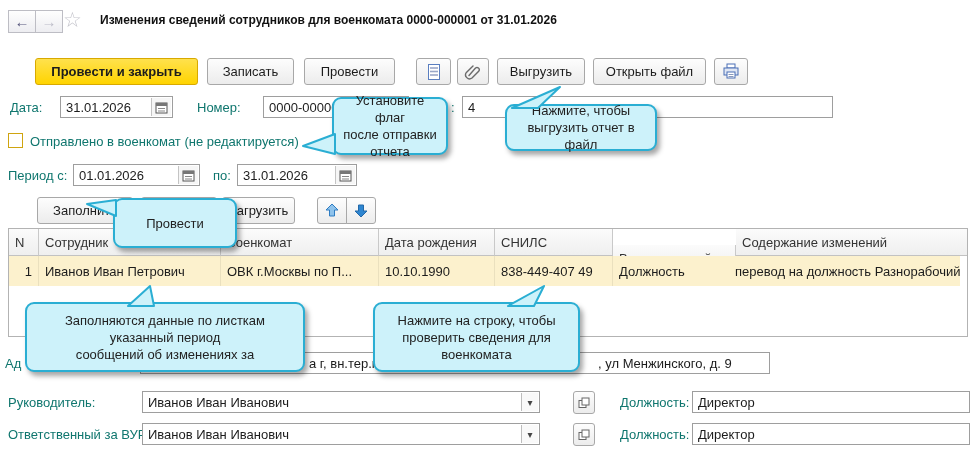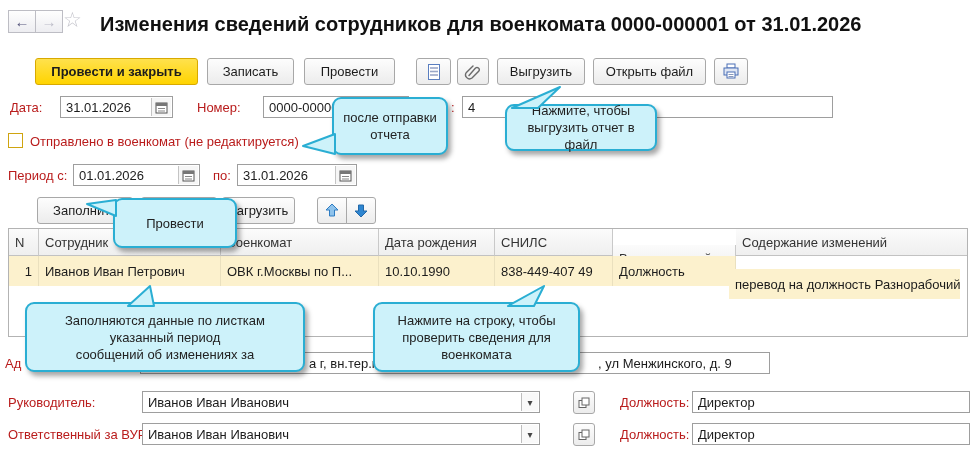--- a/index.html
+++ b/index.html
@@ -2,21 +2,21 @@
 <html><head>
 <meta charset="utf-8">
 <style>
   * { margin:0; padding:0; box-sizing:border-box; }
   html,body { background:#fff; }
   #screen {
     position:relative; width:974px; height:458px; background:#fff;
     font-family:"Liberation Sans","DejaVu Sans",sans-serif; font-size:13px; color:#1c1c1c;
     overflow:hidden;
   }
-  .lbl { position:absolute; white-space:nowrap; color:#b91c1c; }
+  .lbl { position:absolute; white-space:nowrap; color:#0f766e; }
   .btn {
     position:absolute; height:27px; border:1px solid #a8a8a8; border-radius:3px;
     background:linear-gradient(#fdfdfd,#ececec); display:flex; align-items:center;
     justify-content:center; padding:0 11px; white-space:nowrap; color:#1c1c1c; cursor:default;margin-left:27px;
   }
   .btn.icon-only { padding:0; }
   .btn.yellow { background:linear-gradient(#ffe14d,#ffd400); border-color:#d8a900; font-weight:bold; }
   .navbtn {
     position:absolute; width:28px; height:23px; border:1px solid #bdbdc4; background:linear-gradient(#fefefe,#ededf1);
     display:flex; align-items:center; justify-content:center; font-size:15px; font-weight:bold;
@@ -61,21 +61,21 @@
 
 <div id="screen">
 
   <div class="navbtn" style="left:8px;top:10px;color:#55557c;">
     <span>←</span>
   </div>
   <div class="navbtn" style="left:35px;top:10px;color:#bcbcc8;">
     <span>→</span>
   </div>
   <div class="lbl" style="left:63px;top:8px;font-size:21px;color:#c6c6cd;">☆</div>
-  <div class="lbl" style="left:100px;top:13px;font-size:20px;font-weight:bold;color:#111;">Изменения сведений сотрудников для военкомата 0000-000001 от 31.01.2026</div>
+  <div class="lbl" style="left:100px;top:13px;font-size:12px;font-weight:bold;color:#111;">Изменения сведений сотрудников для военкомата 0000-000001 от 31.01.2026</div>
 
   <div class="btn yellow" style="left:8px;top:58px;width:163px;">
     <span>Провести и закрыть</span>
   </div>
   <div class="btn" style="left:180px;top:58px;width:87px;">
     <span>Записать</span>
   </div>
   <div class="btn" style="left:277px;top:58px;width:91px;">
     <span>Провести</span>
   </div>
@@ -202,21 +202,21 @@
     <div class="th" style="left:604px;width:123px;margin-top:16px;">Вид изменений</div>
     <div class="th" style="left:727px;width:231px;border-right:none;">Содержание изменений</div>
 
     <div>
       <div class="td num" style="left:0;width:30px;">1</div>
       <div class="td" style="left:30px;width:182px;">Иванов Иван Петрович</div>
       <div class="td" style="left:212px;width:158px;">ОВК г.Москвы по П...</div>
       <div class="td" style="left:370px;width:116px;">10.10.1990</div>
       <div class="td" style="left:486px;width:118px;">838-449-407 49</div>
       <div class="td" style="left:604px;width:123px;">Должность</div>
-      <div class="td" style="left:720px;width:231px;border-right:none;margin-top:13px;">перевод на должность Разнорабочий</div>
+      <div class="td" style="left:720px;width:231px;border-right:none;">перевод на должность Разнорабочий</div>
     </div>
   </div>
 
   <div class="lbl" style="left:5px;top:356px;">Ад</div>
   <div class="field" style="left:140px;top:352px;width:630px;">
     <span style="position:absolute;left:168px;">а г, вн.тер.г. муници</span>
     <span style="position:absolute;left:457px;">, ул Менжинского, д. 9</span>
   </div>
 
   <div class="lbl" style="left:8px;top:395px;">Руководитель:</div>
@@ -253,20 +253,21 @@
         <rect x="4" y="1" width="7" height="7" fill="#fff" stroke="#666"></rect>
       </svg>
     </span>
   </div>
   <div class="lbl" style="left:620px;top:427px;">Должность:</div>
   <div class="field" style="left:692px;top:423px;width:278px;">
     <span>Директор</span>
   </div>
 
   <div class="tooltip" style="left:332px;top:97px;width:116px;height:58px;">
+    <div>Установите флаг</div>
     <div>после отправки</div>
     <div>отчета</div>
   </div>
   <svg class="tip-arrow" style="left:300px;top:131px;" width="36" height="26">
     <polygon points="35,3 35,23 3,15" fill="#cdf2fa" stroke="#2aaed3" stroke-width="2" stroke-linejoin="round"></polygon>
   </svg>
 
   <div class="tooltip" style="left:505px;top:104px;width:152px;height:47px;">
     <div>Нажмите, чтобы</div>
     <div>выгрузить отчет в файл</div>

